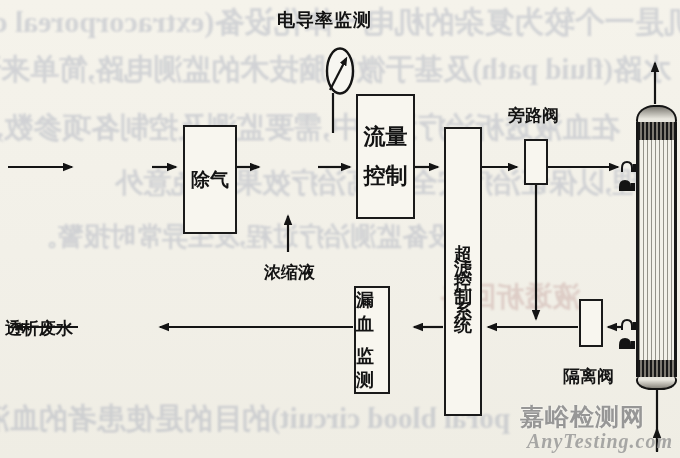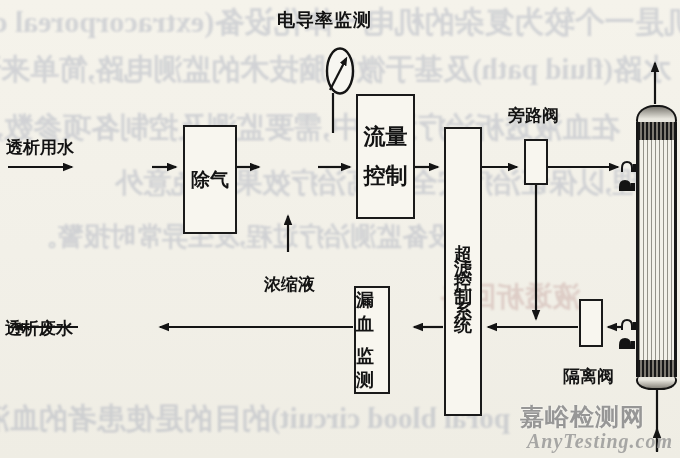--- a/index.html
+++ b/index.html
@@ -145,22 +145,21 @@
 
   <div class="box bypass-box"></div>
   <div class="box iso-box"></div>
 
   <div class="box leak-box">
     <span>漏血</span>
     <span>监测</span>
   </div>
 
   <div class="lbl" style="left:277px;top:8px;font-size:18px;letter-spacing:1px;">电导率监测</div>
-  <div class="lbl" style="left:6px;top:136px;font-size:17px;">透析用水</div>
   <div class="lbl" style="left:5px;top:289px;font-size:17px;margin-top:28px;">透析废水</div>
-  <div class="lbl" style="left:264px;top:273px;font-size:17px;">浓缩液</div>
+  <div class="lbl" style="left:264px;top:261px;font-size:17px;">浓缩液</div>
   <div class="lbl" style="left:508px;top:104px;font-size:17px;">旁路阀</div>
   <div class="lbl" style="left:563px;top:365px;font-size:17px;">隔离阀</div>
 
   <div class="wm1">嘉峪检测网</div>
   <div class="wm2">AnyTesting.com</div>
 
 </div>
 
 </body></html>

